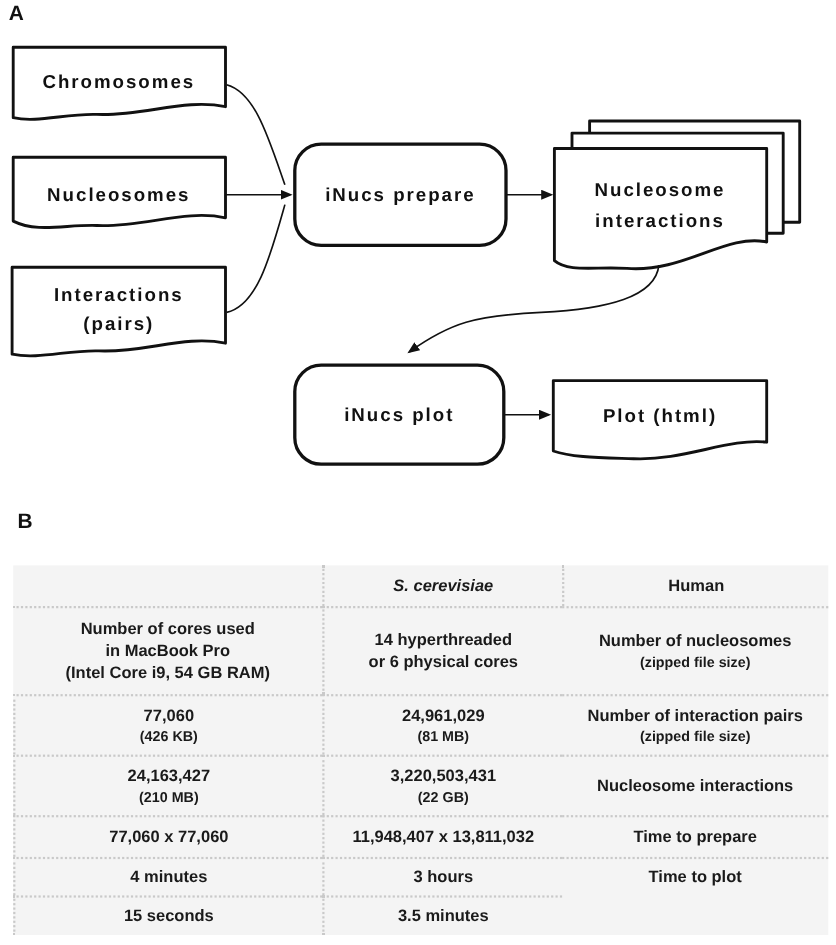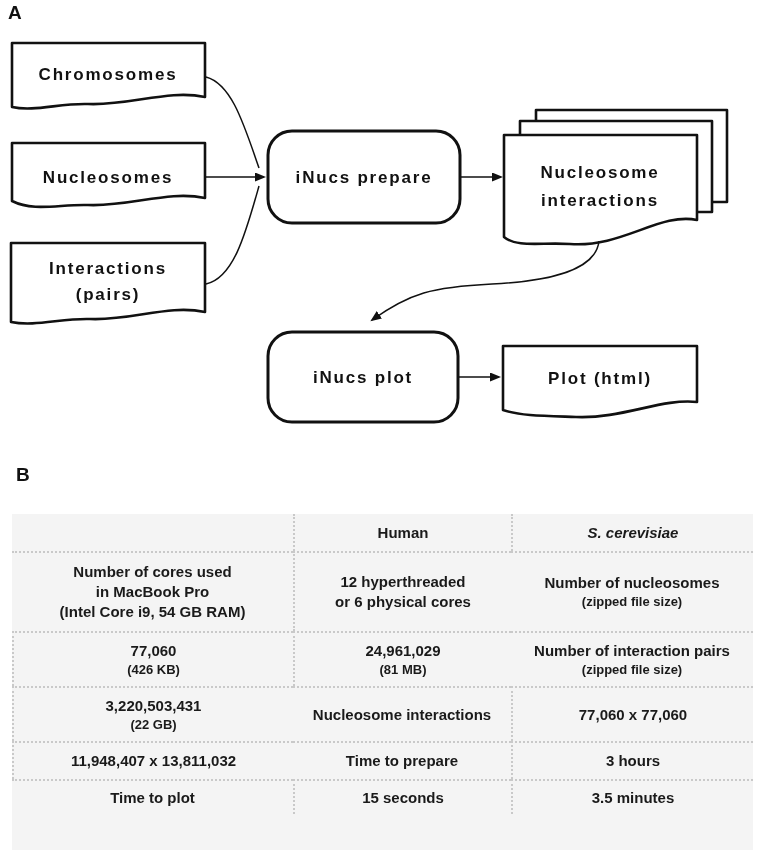--- a/index.html
+++ b/index.html
@@ -131,30 +131,30 @@
 
     <path class="shape" d="M 503 346 H 697 V 402 C 662 398, 622 419, 576 417 C 546 416, 520 416, 503 410 Z"></path>
     <text class="node-label" x="600" y="384">Plot (html)</text>
   </svg>
 
   <div class="panel-label label-b">B</div>
 
   <div class="bench-table">
 
     <div class="cell"></div>
+    <div class="cell colsep italic">S. cerevisiae</div>
     <div class="cell colsep">Human</div>
-    <div class="cell colsep italic">S. cerevisiae</div>
 
     <div class="cell rowsep">
       <div>Number of cores used</div>
       <div>in MacBook Pro</div>
       <div>(Intel Core i9, 54 GB RAM)</div>
     </div>
     <div class="cell rowsep colsep">
-      <div>12 hyperthreaded</div>
+      <div>14 hyperthreaded</div>
       <div>or 6 physical cores</div>
     </div>
 
     <div class="cell rowsep">
       <div>Number of nucleosomes</div>
       <div class="sub">(zipped file size)</div>
     </div>
     <div class="cell rowsep colsep">
       <div>77,060</div>
       <div class="sub">(426 KB)</div>
@@ -162,38 +162,45 @@
     <div class="cell rowsep colsep">
       <div>24,961,029</div>
       <div class="sub">(81 MB)</div>
     </div>
 
     <div class="cell rowsep">
       <div>Number of interaction pairs</div>
       <div class="sub">(zipped file size)</div>
     </div>
     <div class="cell rowsep colsep">
+      <div>24,163,427</div>
+      <div class="sub">(210 MB)</div>
+    </div>
+    <div class="cell rowsep colsep">
       <div>3,220,503,431</div>
       <div class="sub">(22 GB)</div>
     </div>
 
     <div class="cell rowsep">
       <div>Nucleosome interactions</div>
     </div>
     <div class="cell rowsep colsep">
       <div>77,060 x 77,060</div>
     </div>
     <div class="cell rowsep colsep">
       <div>11,948,407 x 13,811,032</div>
     </div>
 
     <div class="cell rowsep">
       <div>Time to prepare</div>
     </div>
     <div class="cell rowsep colsep">
+      <div>4 minutes</div>
+    </div>
+    <div class="cell rowsep colsep">
       <div>3 hours</div>
     </div>
 
     <div class="cell rowsep">
       <div>Time to plot</div>
     </div>
     <div class="cell rowsep colsep">
       <div>15 seconds</div>
     </div>
     <div class="cell rowsep colsep">

